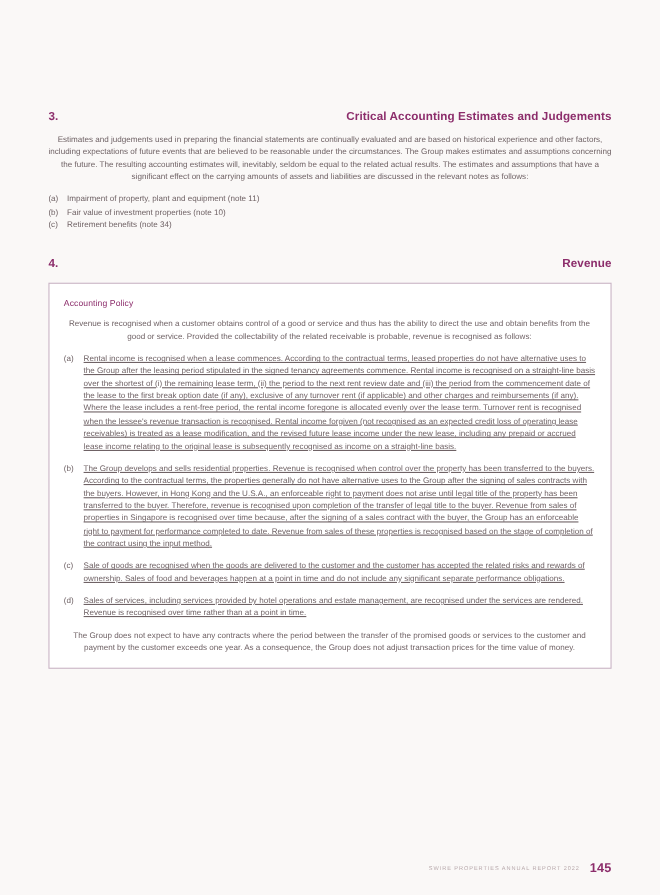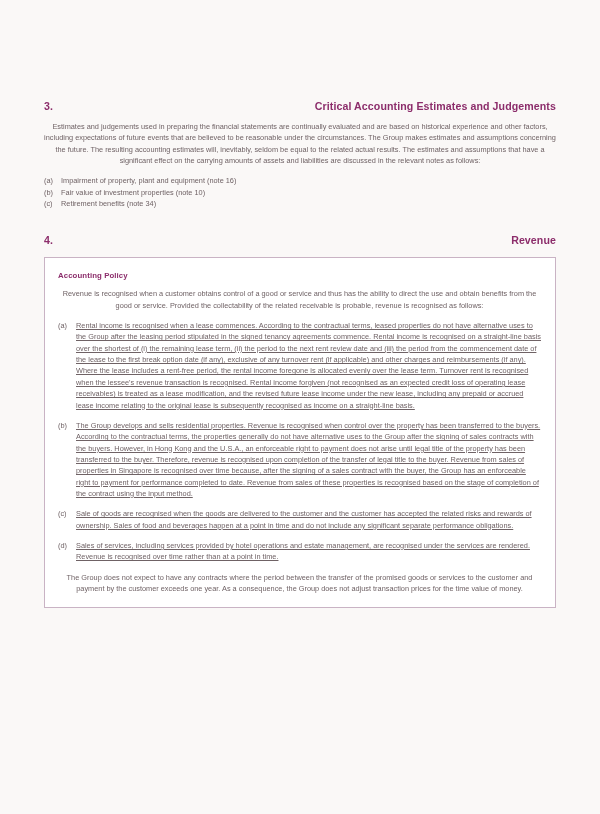--- a/index.html
+++ b/index.html
@@ -85,21 +85,21 @@
   
   .policy-box {
     border: 1px solid #c9b3c4;
     background: #ffffff;
     box-sizing: border-box;
     padding: 13px 14px 13px 13px;
   }
   .policy-title {
     color: #8c2d6b;
     font-size: 7.8px;
-    font-weight: bold;
+    font-weight: normal;
     margin: 0 0 8px 0;
     letter-spacing: 0.1px;
   }
   .policy-lead {
     margin: 0 0 9px 0;
   }
   .policy-list {
     margin: 0;
     padding: 0;
     list-style: none;
@@ -161,21 +161,21 @@
     <h2 class="section-heading">
       <span class="num">3.</span>
       <span class="label">Critical Accounting Estimates and Judgements</span>
     </h2>
 
     <p class="body-text intro-para">Estimates and judgements used in preparing the financial statements are continually evaluated and are based on historical experience and other factors, including expectations of future events that are believed to be reasonable under the circumstances. The Group makes estimates and assumptions concerning the future. The resulting accounting estimates will, inevitably, seldom be equal to the related actual results. The estimates and assumptions that have a significant effect on the carrying amounts of assets and liabilities are discussed in the relevant notes as follows:</p>
 
     <ul class="letter-list">
       <li>
         <span class="marker">(a)</span>
-        <span class="txt">Impairment of property, plant and equipment (note 16)</span>
+        <span class="txt">Impairment of property, plant and equipment (note 11)</span>
       </li>
       <li>
         <span class="marker">(b)</span>
         <span class="txt">Fair value of investment properties (note 10)</span>
       </li>
       <li>
         <span class="marker">(c)</span>
         <span class="txt">Retirement benefits (note 34)</span>
       </li>
     </ul>
@@ -209,14 +209,18 @@
           <span class="txt">Sales of services, including services provided by hotel operations and estate management, are recognised under the services are rendered. Revenue is recognised over time rather than at a point in time.</span>
         </li>
       </ul>
 
       <p class="body-text policy-closing">The Group does not expect to have any contracts where the period between the transfer of the promised goods or services to the customer and payment by the customer exceeds one year. As a consequence, the Group does not adjust transaction prices for the time value of money.</p>
 
     </div>
 
   </div>
 
+  <div class="footer">
+    <span class="footer-label">Swire Properties Annual Report 2022</span>
+    <span class="footer-page">145</span>
+  </div>
 
 </div>
 
 </body></html>

